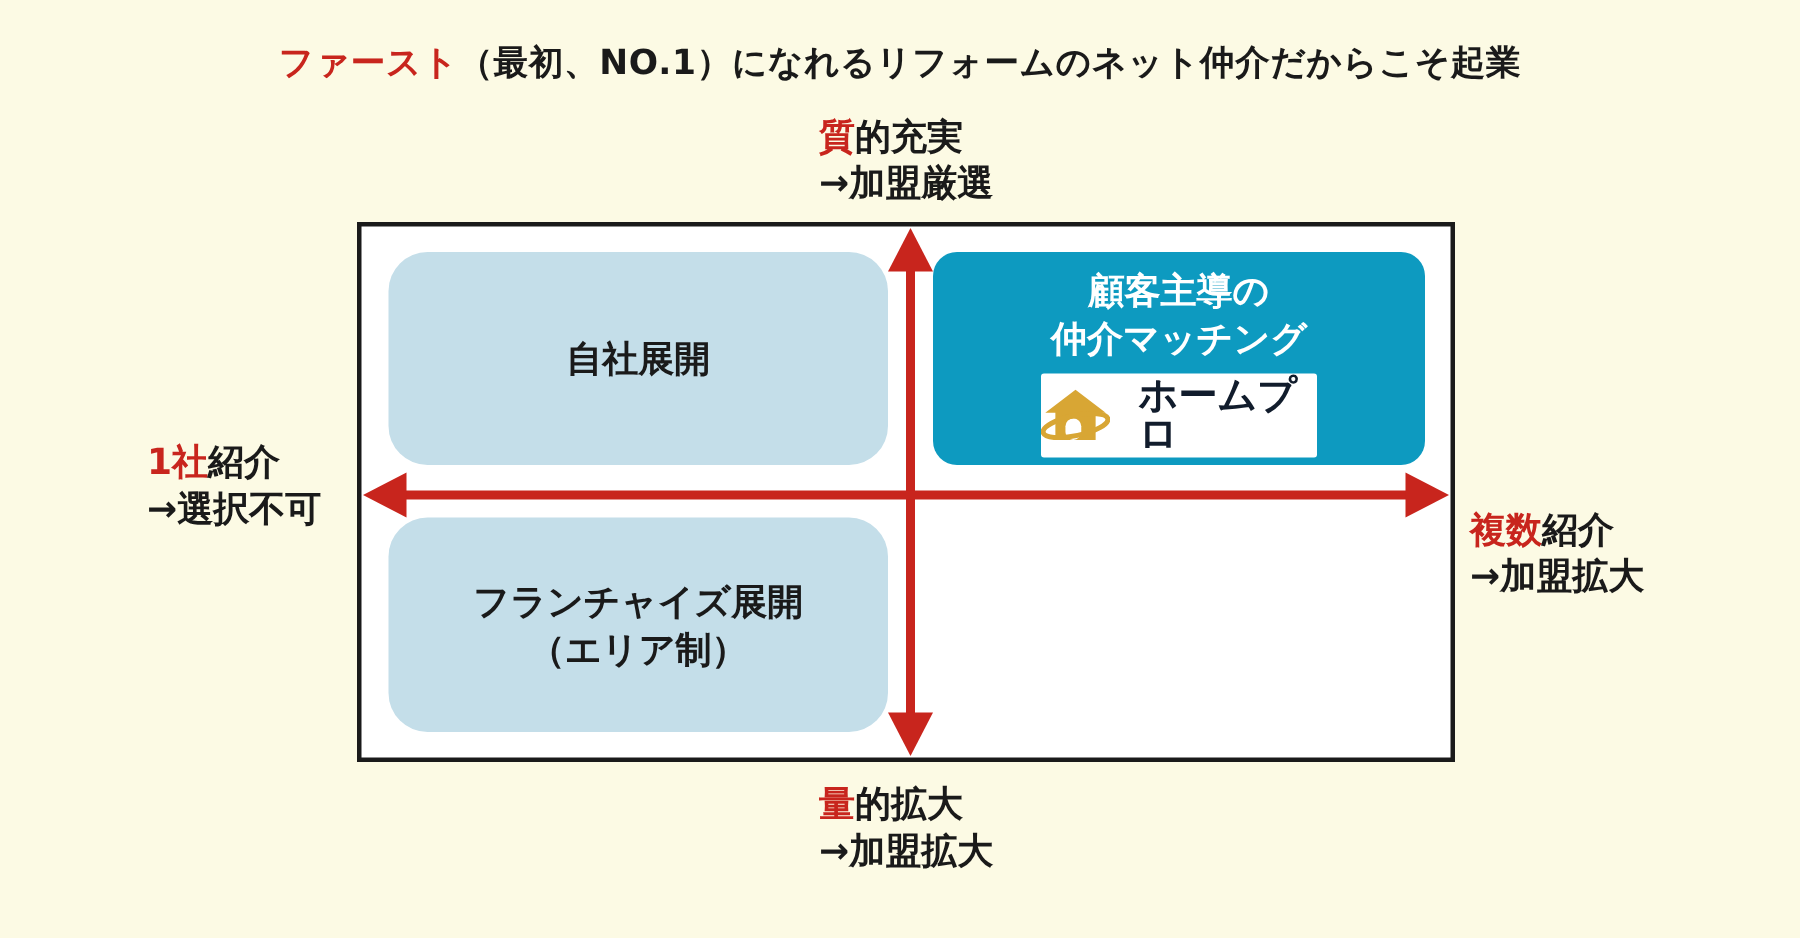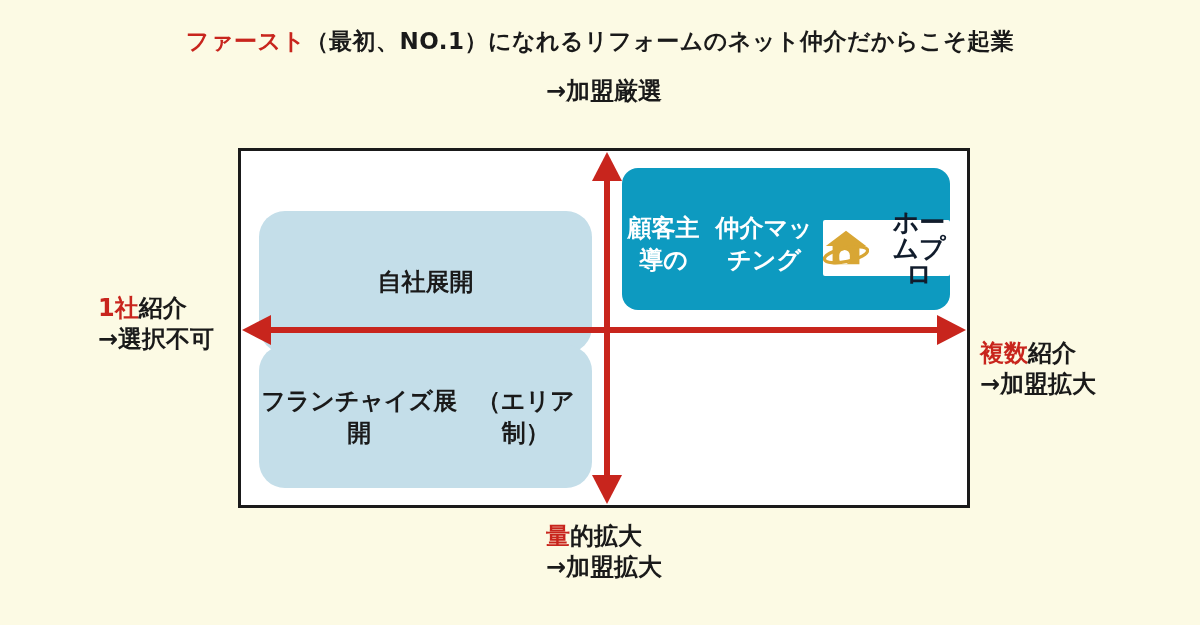--- a/index.html
+++ b/index.html
@@ -34,26 +34,26 @@
   .axis-left{left:98px;top:293px;}
   .axis-right{left:980px;top:293px;margin-top:45px;}
 
   .matrix{
     position:absolute;left:238px;top:148px;width:732px;height:360px;
     background:#FFFFFF;border:3px solid var(--text-black);
   }
   .arrows{position:absolute;left:0;top:0;width:726px;height:354px;}
 
   .quad{
-    position:absolute;display:flex;flex-direction:row;
-    align-items:center;justify-content:center;text-align:center;
+    position:absolute;display:flex;flex-direction:column;
+    align-items:center;justify-content:center;text-align:left;
     font-size:24px;font-weight:bold;line-height:32px;
   }
   .quad-blue{background:var(--light-blue);border-radius:26px;color:var(--text-black);}
-  .quad-tl{left:18px;top:17px;width:333px;height:142px;margin-top:43px;}
+  .quad-tl{left:18px;top:17px;width:333px;height:142px;}
   .quad-tr{left:381px;top:17px;width:328px;height:142px;background:var(--teal);border-radius:16px;color:#FFFFFF;justify-content:flex-start;padding-top:10px;}
   .quad-bl{left:18px;top:194px;width:333px;height:143px;}
   .quad-br{left:381px;top:194px;width:328px;height:143px;}
 
   .logo-badge{
     margin-top:7px;width:184px;height:56px;background:#FFFFFF;border-radius:2px;
     display:flex;align-items:center;justify-content:center;gap:19px;
   }
   .logo-badge svg{flex:0 0 auto;}
   .logo-text{
@@ -64,20 +64,21 @@
 </head>
 <body>
 
 <div class="stage">
 
   <div class="title">
     <span class="hl">ファースト</span><span>（最初、NO.1）になれるリフォームのネット仲介だからこそ起業</span>
   </div>
 
   <div class="axis-label axis-top">
+    <div><span class="hl">質</span><span>的充実</span></div>
     <div>→加盟厳選</div>
   </div>
 
   <div class="axis-label axis-left">
     <div><span class="hl">1社</span><span>紹介</span></div>
     <div>→選択不可</div>
   </div>
 
   <div class="axis-label axis-right">
     <div><span class="hl">複数</span><span>紹介</span></div>

